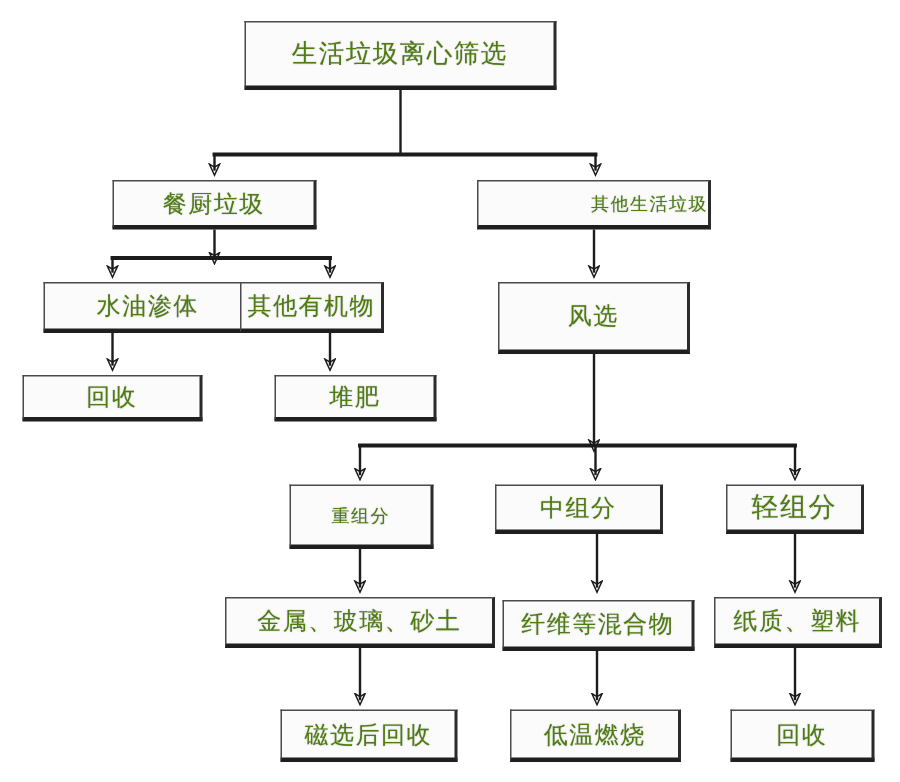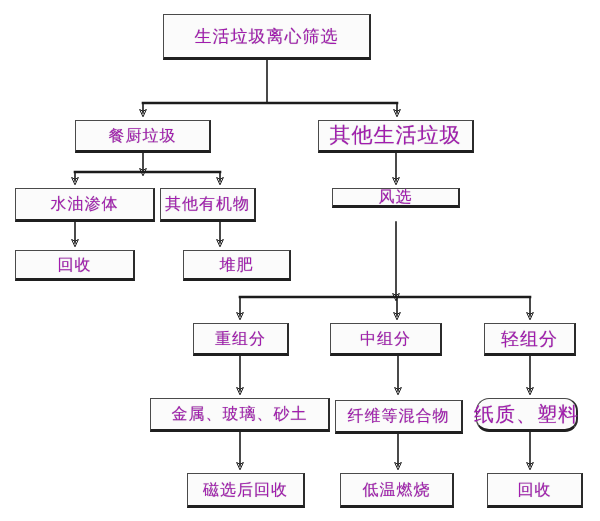--- a/index.html
+++ b/index.html
@@ -26,21 +26,21 @@
     box-sizing: border-box;
     background: #fbfbfb;
     border: 1px solid #4a4a4a;
     border-right-width: 2px;
     border-bottom-width: 3px;
     border-right-color: #2b2b2b;
     border-bottom-color: #1f1f1f;
     display: flex;
     align-items: center;
     justify-content: center;
-    color: #a21caf;
+    color: #4d7c0f;
     letter-spacing: 1px;
     white-space: nowrap;
     text-shadow: 0 0 1px rgba(90,90,90,0.45);
   }
   .node span {
     display: block;
     line-height: 1;
   }
   svg.edges {
     position: absolute;
@@ -90,54 +90,54 @@
         <path d="M 530 432 L 530 466" stroke-width="1.6" stroke-linecap="square" marker-end="url(#arrow)"></path>
       </g>
   </svg>
   <div id="node-layer">
       <div class="node" style="left: 163px; top: 14px; width: 208px; height: 46px; font-size: 17px;">
         <span>生活垃圾离心筛选</span>
       </div>
       <div class="node" style="left: 75px; top: 120px; width: 136px; height: 33px; font-size: 16px;">
         <span>餐厨垃圾</span>
       </div>
-      <div class="node" style="left: 318px; top: 120px; width: 156px; height: 33px; font-size: 21px;">
+      <div class="node" style="left: 318px; top: 120px; width: 156px; height: 33px; font-size: 12px; justify-content: flex-end;">
         <span>其他生活垃圾</span>
       </div>
-      <div class="node" style="left: 15px; top: 188px; width: 140px; height: 34px; font-size: 16px;">
+      <div class="node" style="left: 29px; top: 188px; width: 140px; height: 34px; font-size: 16px;">
         <span>水油渗体</span>
       </div>
       <div class="node" style="left: 160px; top: 188px; width: 96px; height: 34px; font-size: 16px;">
         <span>其他有机物</span>
       </div>
-      <div class="node" style="left: 332px; top: 188px; width: 128px; height: 20px; font-size: 16px;">
+      <div class="node" style="left: 332px; top: 188px; width: 128px; height: 48px; font-size: 16px;">
         <span>风选</span>
       </div>
       <div class="node" style="left: 15px; top: 250px; width: 120px; height: 31px; font-size: 16px;">
         <span>回收</span>
       </div>
       <div class="node" style="left: 172px; top: 250px; width: 108px; height: 31px; font-size: 16px; margin-left: 11px;">
         <span>堆肥</span>
       </div>
-      <div class="node" style="left: 193px; top: 323px; width: 96px; height: 33px; font-size: 16px;">
+      <div class="node" style="left: 193px; top: 323px; width: 96px; height: 43px; font-size: 12px;">
         <span>重组分</span>
       </div>
       <div class="node" style="left: 330px; top: 323px; width: 112px; height: 33px; font-size: 16px;">
         <span>中组分</span>
       </div>
       <div class="node" style="left: 484px; top: 323px; width: 92px; height: 33px; font-size: 18px;">
         <span>轻组分</span>
       </div>
       <div class="node" style="left: 150px; top: 398px; width: 180px; height: 34px; font-size: 16px;">
         <span>金属、玻璃、砂土</span>
       </div>
       <div class="node" style="left: 335px; top: 400px; width: 128px; height: 34px; font-size: 16px;">
         <span>纤维等混合物</span>
       </div>
-      <div class="node" style="left: 476px; top: 398px; width: 102px; height: 34px; font-size: 20px; border-radius: 13px;">
+      <div class="node" style="left: 476px; top: 398px; width: 112px; height: 34px; font-size: 16px;">
         <span>纸质、塑料</span>
       </div>
       <div class="node" style="left: 187px; top: 473px; width: 118px; height: 35px; font-size: 16px;">
         <span>磁选后回收</span>
       </div>
       <div class="node" style="left: 340px; top: 473px; width: 114px; height: 35px; font-size: 16px;">
         <span>低温燃烧</span>
       </div>
       <div class="node" style="left: 487px; top: 473px; width: 96px; height: 35px; font-size: 16px;">
         <span>回收</span>

